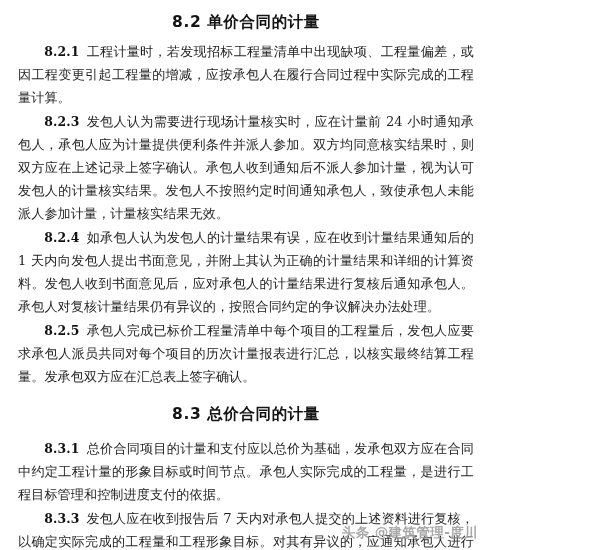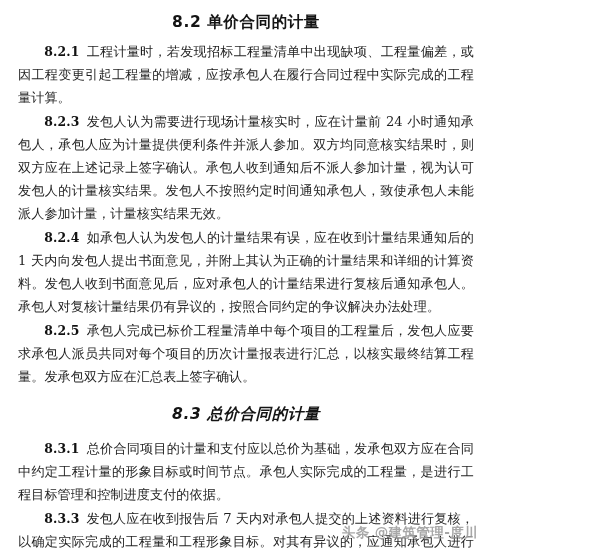--- a/index.html
+++ b/index.html
@@ -28,21 +28,20 @@
     font-size: 15.5px;
     letter-spacing: 0.6px;
     text-align: center;
     margin: 0;
     padding: 6px 0 7px 0;
     color: #141414;
   }
   h2.section-heading.second {
     padding-top: 15px;
     padding-bottom: 12px;
-    font-style: italic;
   }
   p.clause {
     margin: 0 0 1px 0;
     font-size: 13.1px;
     line-height: 23px;
     text-align: justify;
     text-justify: inter-ideograph;
     text-indent: 2em;
     color: #1f1f1f;
     letter-spacing: 0.1px;

